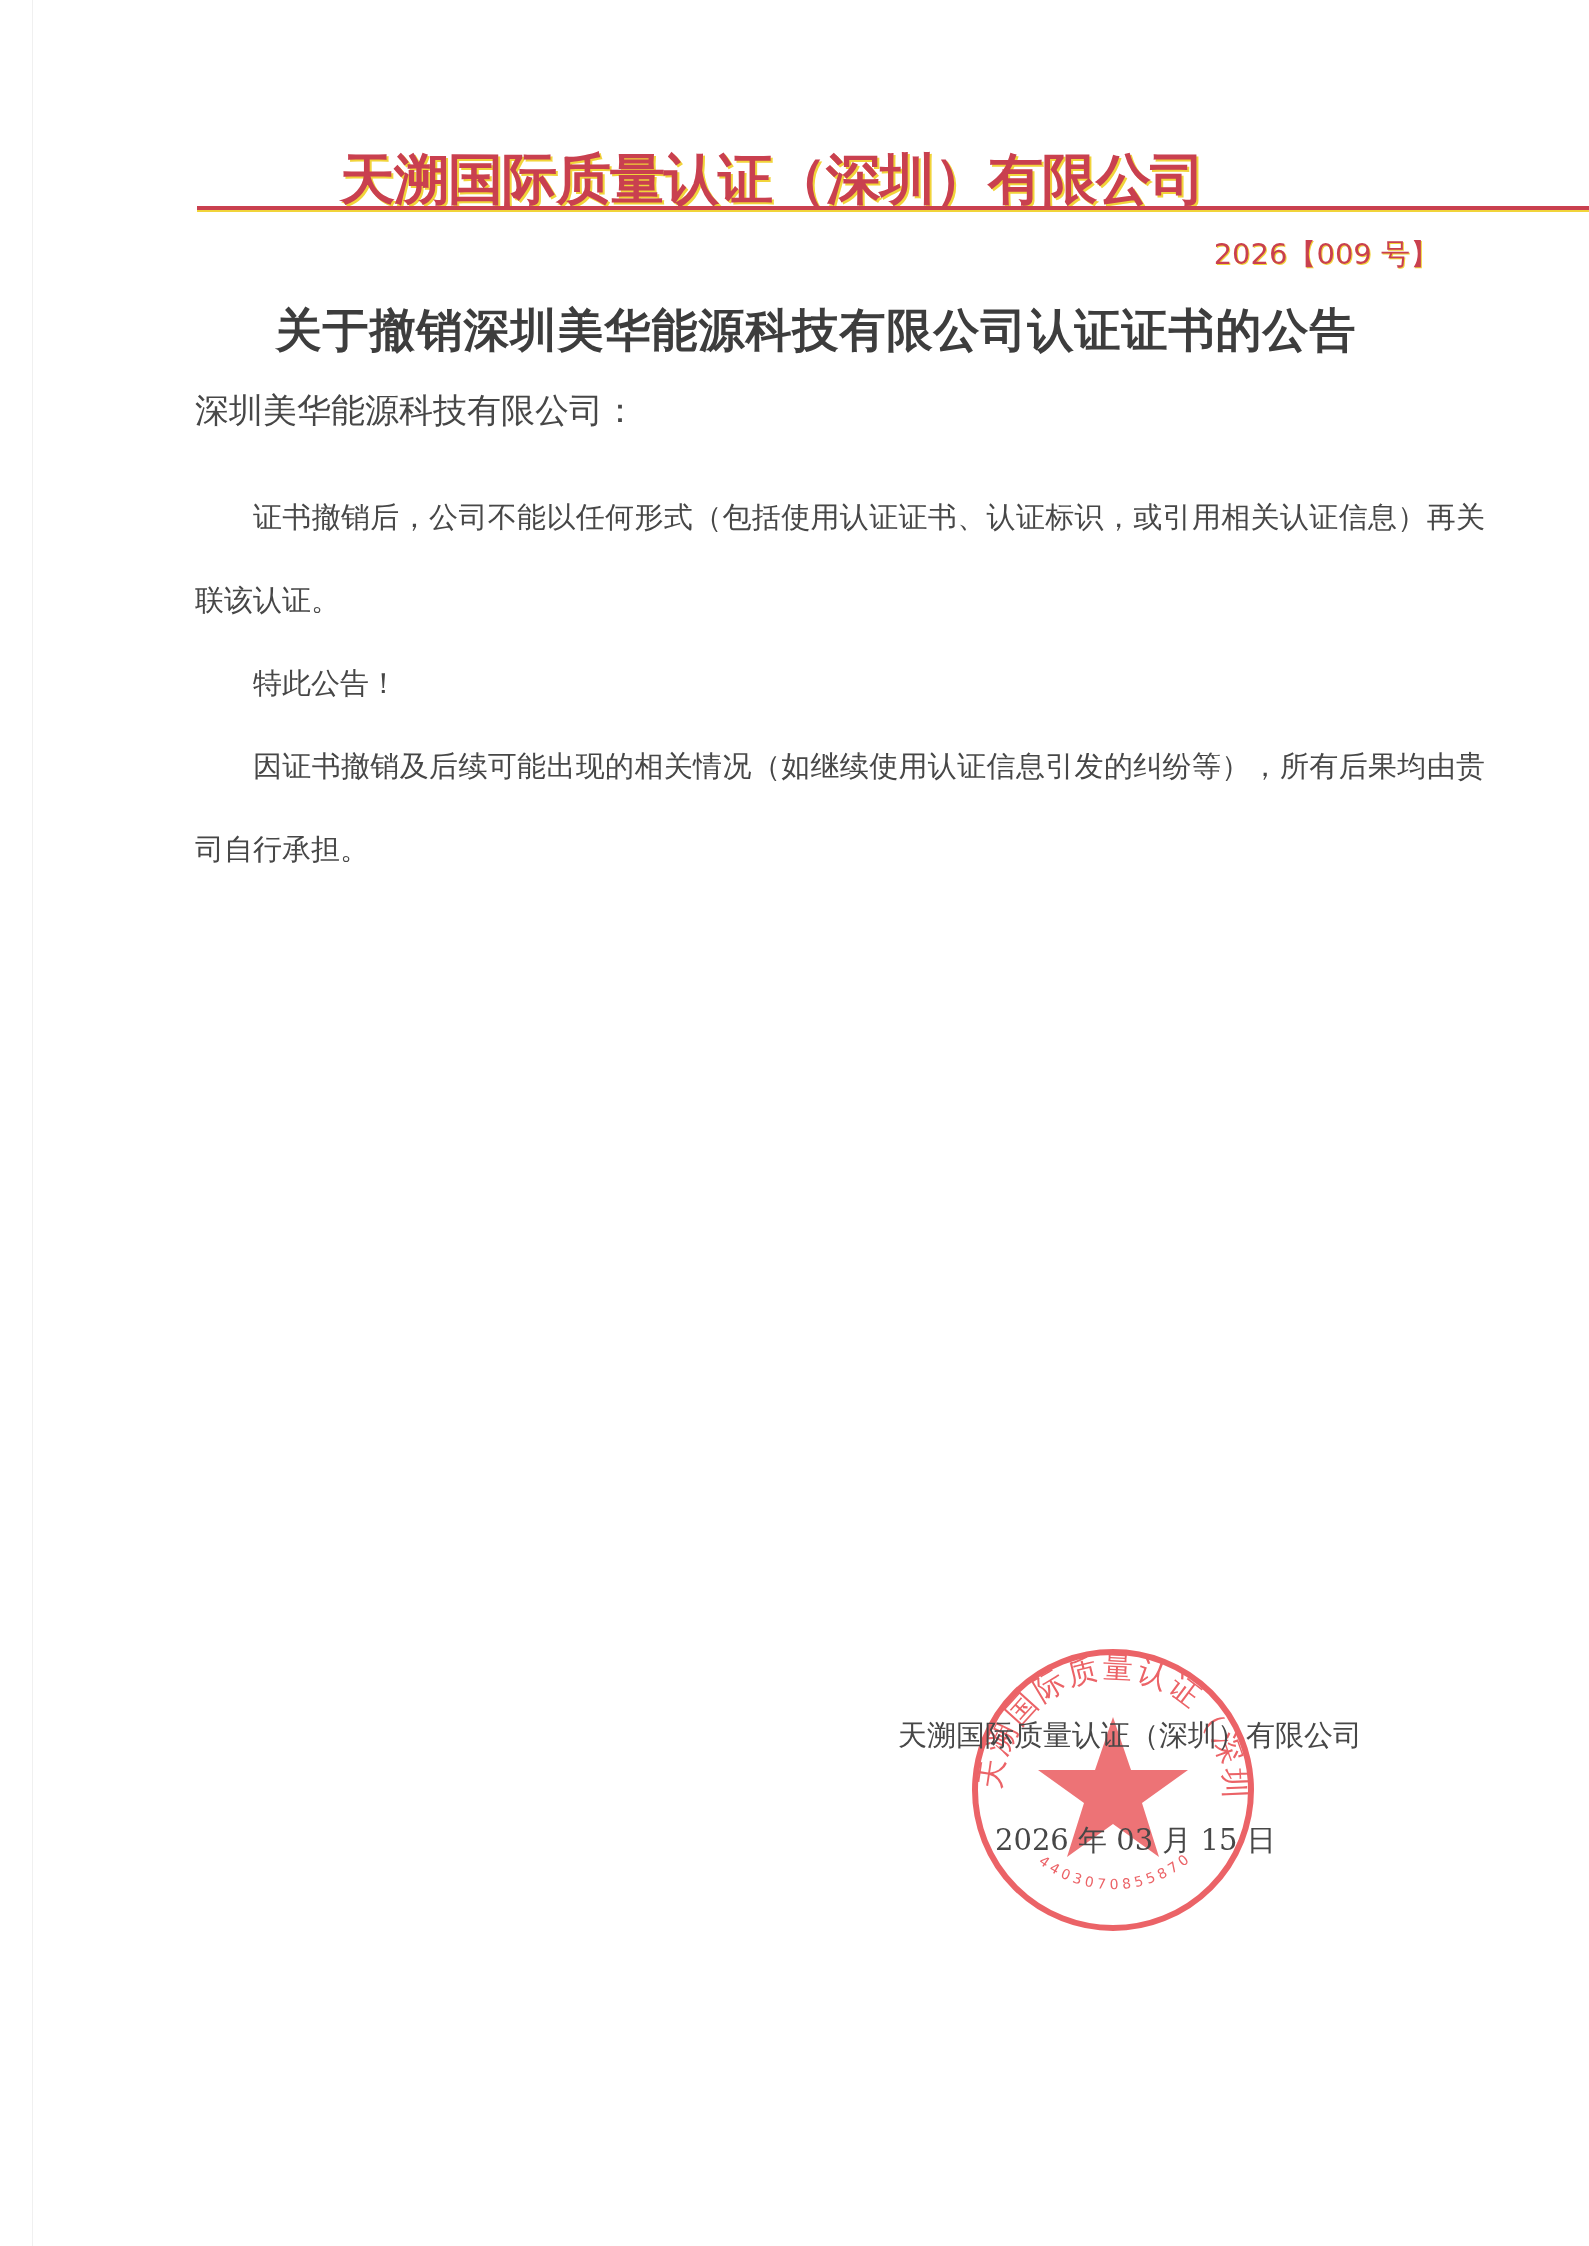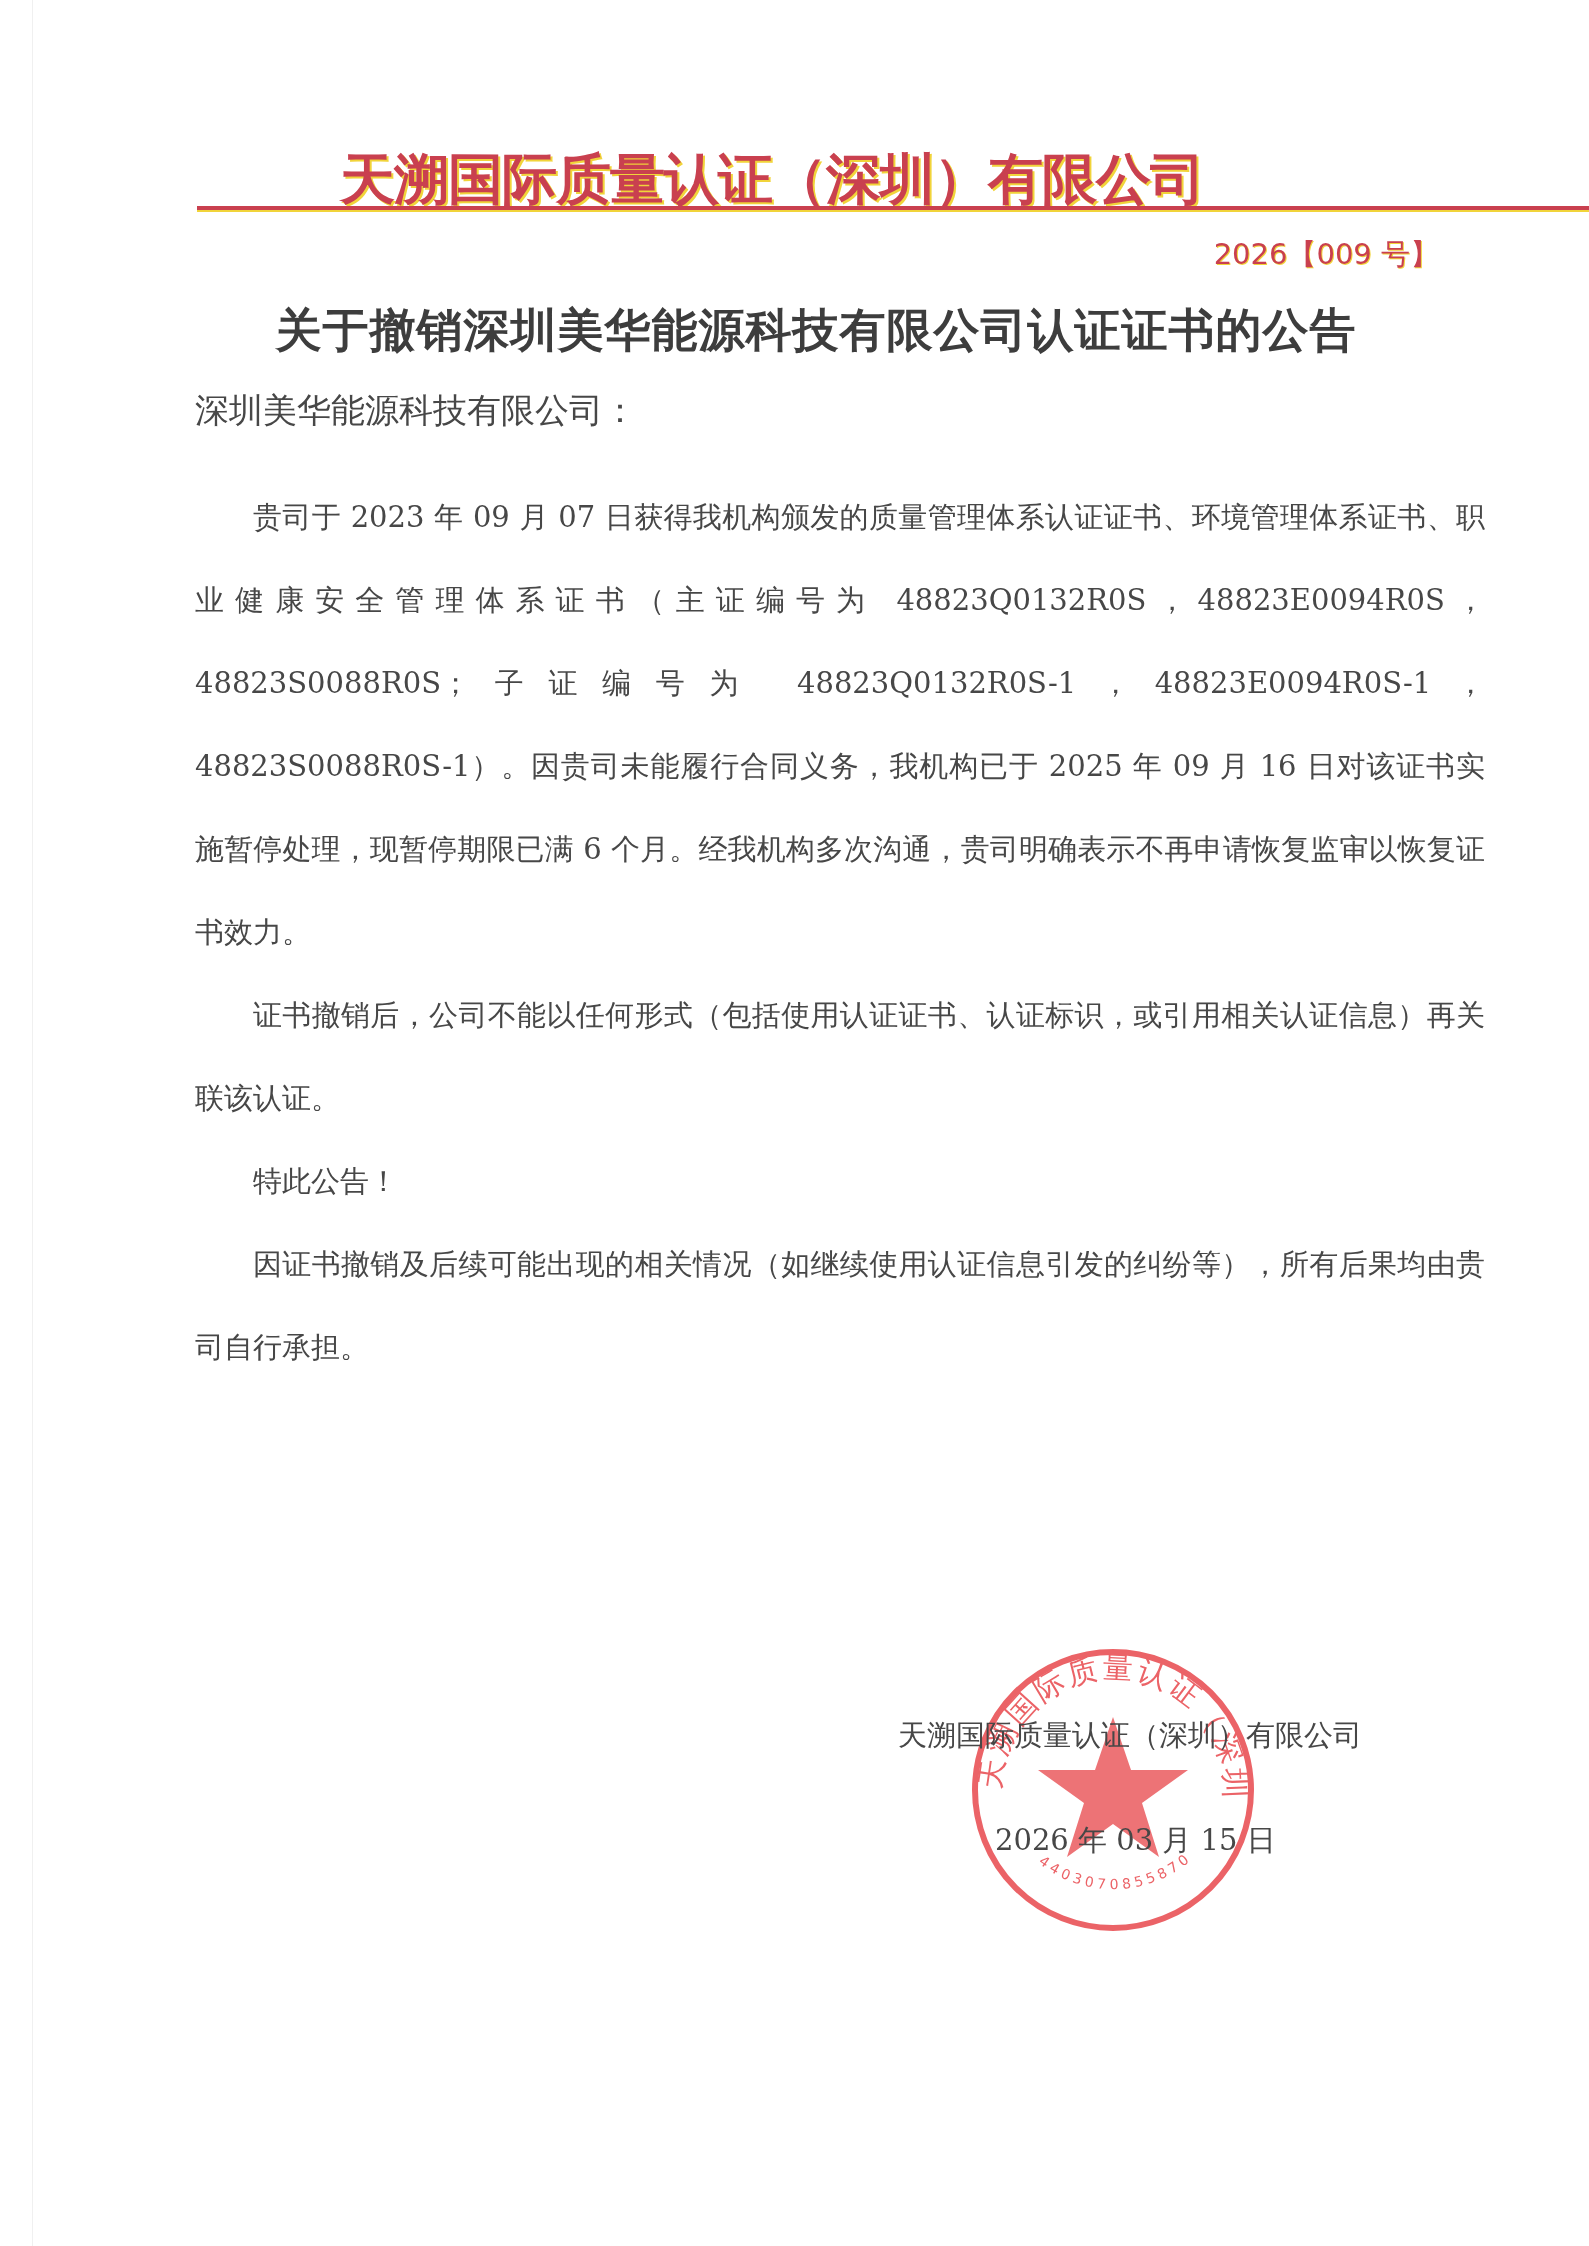--- a/index.html
+++ b/index.html
@@ -144,21 +144,20 @@
   <div class="letterhead-rule"></div>
 </div>
 
 <div class="doc-number">2026【009 号】</div>
 
 <div class="doc-title">关于撤销深圳美华能源科技有限公司认证证书的公告</div>
 
 <div class="salutation">深圳美华能源科技有限公司：</div>
 
 <div class="body-text">
-  <p>贵司于 2023 年 09 月 07 日获得我机构颁发的质量管理体系认证证书、环境管理体系证书、职业健康安全管理体系证书（主证编号为 48823Q0132R0S，48823E0094R0S，48823S0088R0S；子证编号为 48823Q0132R0S-1，48823E0094R0S-1，48823S0088R0S-1）。因贵司未能履行合同义务，我机构已于 2025 年 09 月 16 日对该证书实施暂停处理，现暂停期限已满 6 个月。经我机构多次沟通，贵司明确表示不再申请恢复监审以恢复证书效力。</p>
   <p>证书撤销后，公司不能以任何形式（包括使用认证证书、认证标识，或引用相关认证信息）再关联该认证。</p>
   <p>特此公告！</p>
   <p>因证书撤销及后续可能出现的相关情况（如继续使用认证信息引发的纠纷等），所有后果均由贵司自行承担。</p>
 </div>
 
 <div class="seal">
   <svg width="290" height="290" viewBox="0 0 290 290" xmlns="http://www.w3.org/2000/svg">
     <defs>
       <path id="ringPath" d="M 145 145 m -112 0 a 112 112 0 1 1 224 0" fill="none"></path>
       <path id="serialPath" d="M 52 200 A 120 120 0 0 0 238 200" fill="none"></path>

